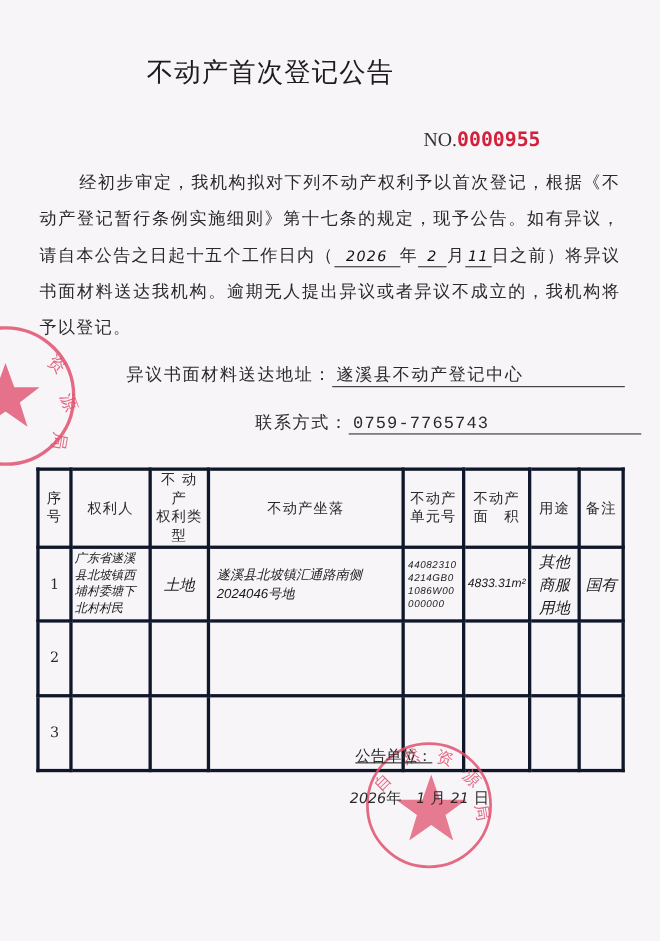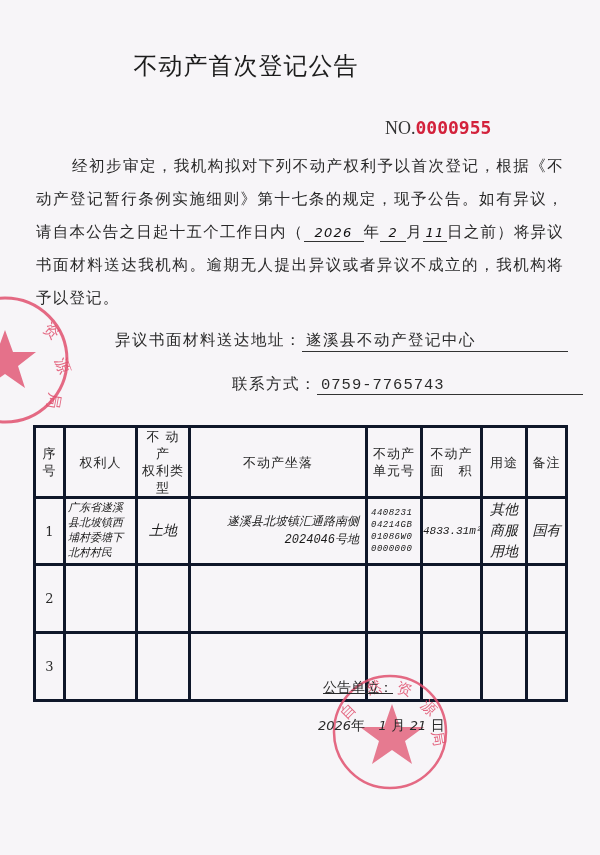--- a/index.html
+++ b/index.html
@@ -49,21 +49,21 @@
       position: absolute; left: 33px; top: 425px; border-collapse: collapse;
       table-layout: fixed; width: 532px; font-size: 13px;
     }
     table.reg td, table.reg th {
       border: 3px solid #0f172a; text-align: center; vertical-align: middle; font-weight: normal;
       padding: 0; overflow: hidden;
     }
     table.reg th { height: 50px; line-height: 17px; letter-spacing: 1px; }
     table.reg tr.r1 td { height: 64px; }
     table.reg tr.r2 td, table.reg tr.r3 td { height: 65px; }
-    .hw { font-family: Liberation Mono, monospace; font-style: italic; color: #1a1a1a; font-size: 11px; line-height: 15px; }
+    .hw { font-family: Liberation Sans, sans-serif; font-style: italic; color: #1a1a1a; font-size: 11px; line-height: 15px; }
     .hw-small { font-size: 9px; line-height: 12px; letter-spacing: 0.5px; }
     .hw-big { font-size: 14px; line-height: 21px; }
     .footer-unit { left: 323px; top: 679px; font-size: 14px; text-decoration: underline; }
     .footer-date { left: 318px; top: 717px; font-size: 14px; }
     .footer-date .hand2 { font-family: "DejaVu Sans", sans-serif; font-style: italic; font-size: 13px; }
     .seal { pointer-events: none; }
   </style>
 </head>
 <body>
 
@@ -104,21 +104,21 @@
     <th><span>不动产坐落</span></th>
     <th><span>不动产</span><br><span>单元号</span></th>
     <th><span>不动产</span><br><span>面　积</span></th>
     <th><span>用途</span></th>
     <th><span>备注</span></th>
   </tr>
   <tr class="r1">
     <td>1</td>
     <td class="hw" style="text-align:left;padding:0 2px;">广东省遂溪县北坡镇西埔村委塘下北村村民</td>
     <td class="hw hw-big">土地</td>
-    <td class="hw" style="text-align:right;padding:0 6px;font-size:12px;line-height:18px;">遂溪县北坡镇汇通路南侧 2024046号地</td>
+    <td class="hw" style="text-align:left;padding:0 6px;font-size:12px;line-height:18px;">遂溪县北坡镇汇通路南侧 2024046号地</td>
     <td class="hw hw-small" style="word-break:break-all;text-align:left;padding:0 3px;">440823104214GB01086W00000000</td>
     <td class="hw">4833.31m²</td>
     <td class="hw hw-big" style="padding:0 4px;">其他商服用地</td>
     <td class="hw hw-big">国有</td>
   </tr>
   <tr class="r2">
     <td>2</td>
     <td></td>
     <td></td>
     <td></td>

